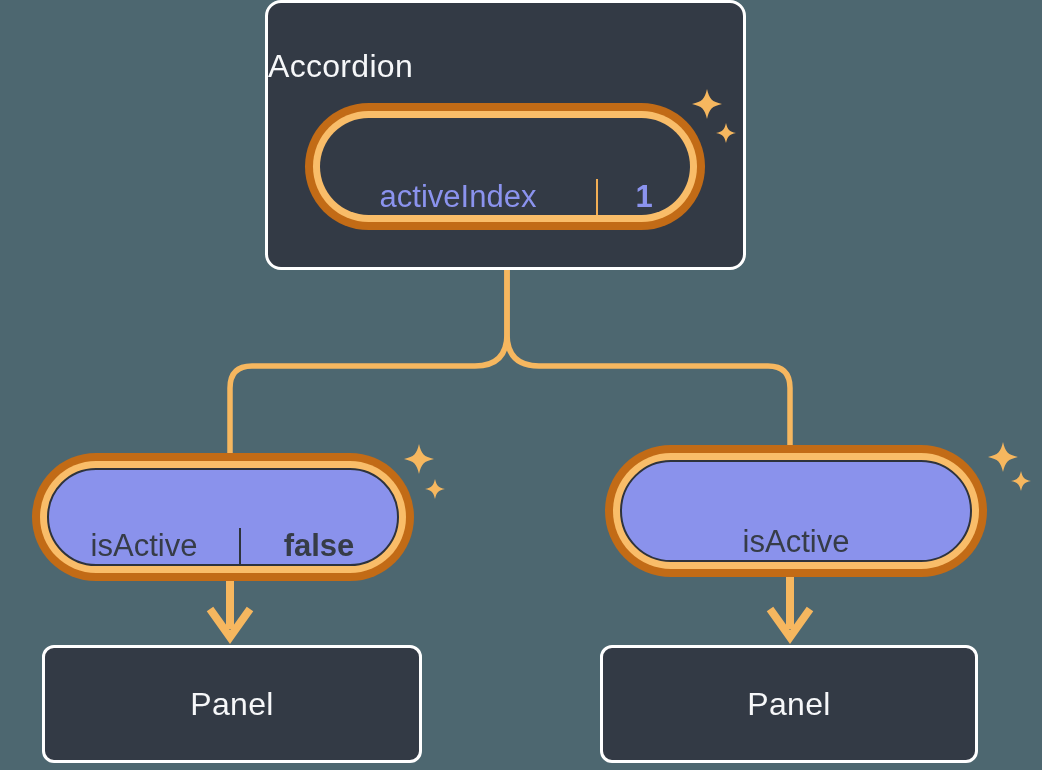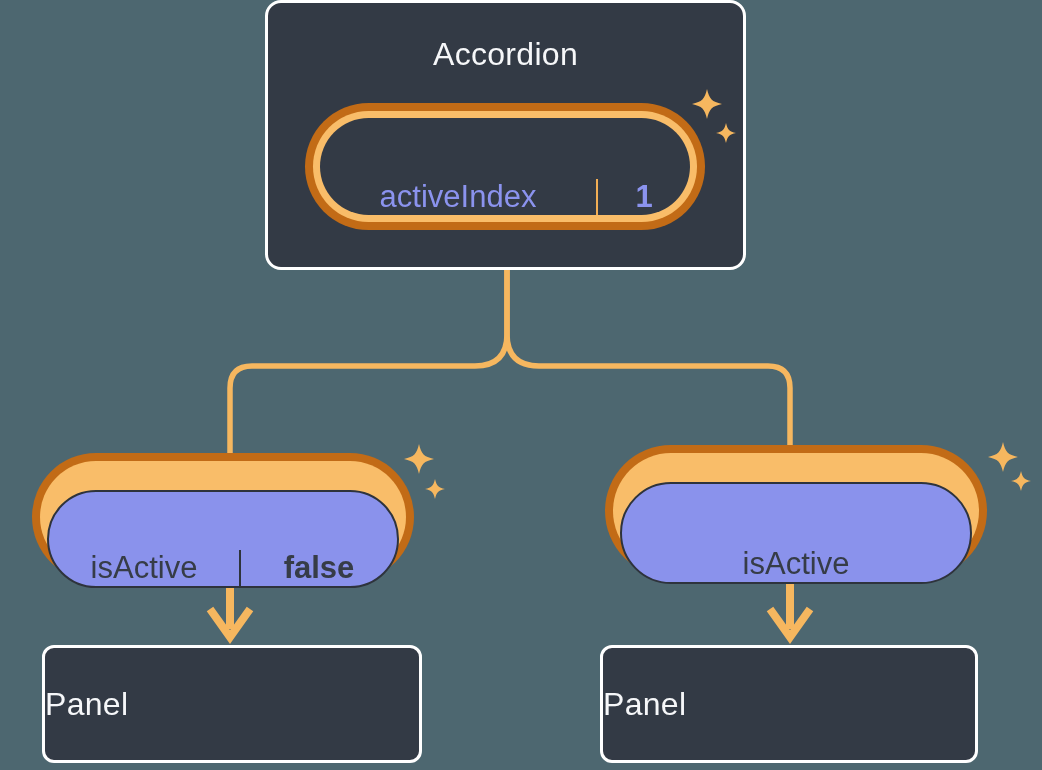--- a/index.html
+++ b/index.html
@@ -16,25 +16,25 @@
 
   .node{
     position:absolute;
     background:#333A45;
     border:3px solid #FFFFFF;
     box-sizing:border-box;
     z-index:2;
   }
   #accordion-box{left:265px;top:0;width:481px;height:270px;border-radius:16px;}
   .panel{top:645px;width:380px;height:118px;border-radius:12px;
-         display:flex;align-items:center;}
+         display:flex;align-items:center;justify-content:center;}
   #panel-left{left:42px;}
   #panel-right{left:600px;width:378px;}
   .node-title{color:#F6F7F9;font-size:32px;letter-spacing:.3px;}
-  #accordion-title{position:absolute;left:0;right:0;top:33px;text-align:center;}
+  #accordion-title{position:absolute;left:0;right:0;top:45px;text-align:left;}
 
   
   .glow{
     position:absolute;z-index:2;
     background:#C26B16;border-radius:999px;padding:8px;box-sizing:border-box;
   }
   .glow-inner{background:#F9BD69;border-radius:999px;padding:7px;height:100%;box-sizing:border-box;}
   .pill{
     display:flex;align-items:flex-end;height:100%;border-radius:999px;
     overflow:hidden;box-sizing:border-box;font-size:31px;
@@ -42,21 +42,21 @@
   .pill .cell{display:flex;align-items:center;justify-content:center;}
   .pill .name{flex:1;}
   .pill .value{font-weight:bold;}
 
   
   #state-pill{left:37px;top:100px;width:400px;height:127px;}
   #state-pill .pill{background:#333A45;color:#8B93EE;}
   #state-pill .value{width:92px;border-left:2.5px solid #F2AE55;}
 
   
-  .prop-pill .pill{background:#8A92EC;color:#363C47;border:2.5px solid #2E333C;margin-top:22px;}
+  .prop-pill .pill{background:#8A92EC;color:#363C47;border:2.5px solid #2E333C;}
   #prop-pill-left{left:32px;top:453px;width:382px;height:128px;}
   #prop-pill-right{left:605px;top:445px;width:382px;height:132px;}
   #prop-pill-left .value{width:156px;border-left:2.5px solid #2E333C;}
   #prop-pill-right .value{width:142px;border-left:2.5px solid #2E333C;}
 </style>
 </head>
 <body>
 
 <div id="canvas">
 

